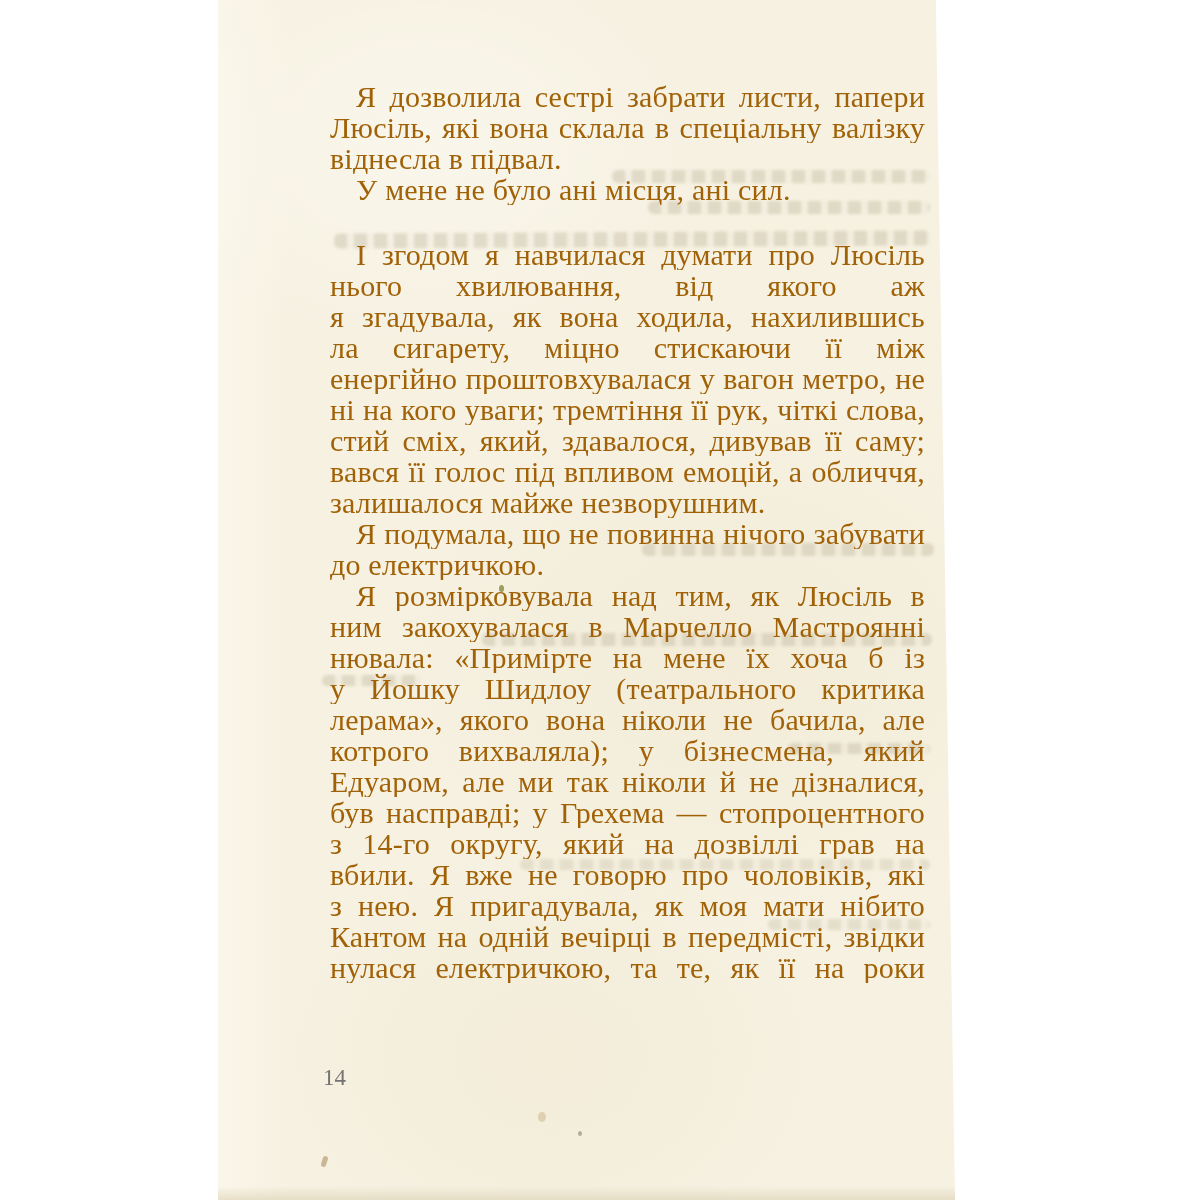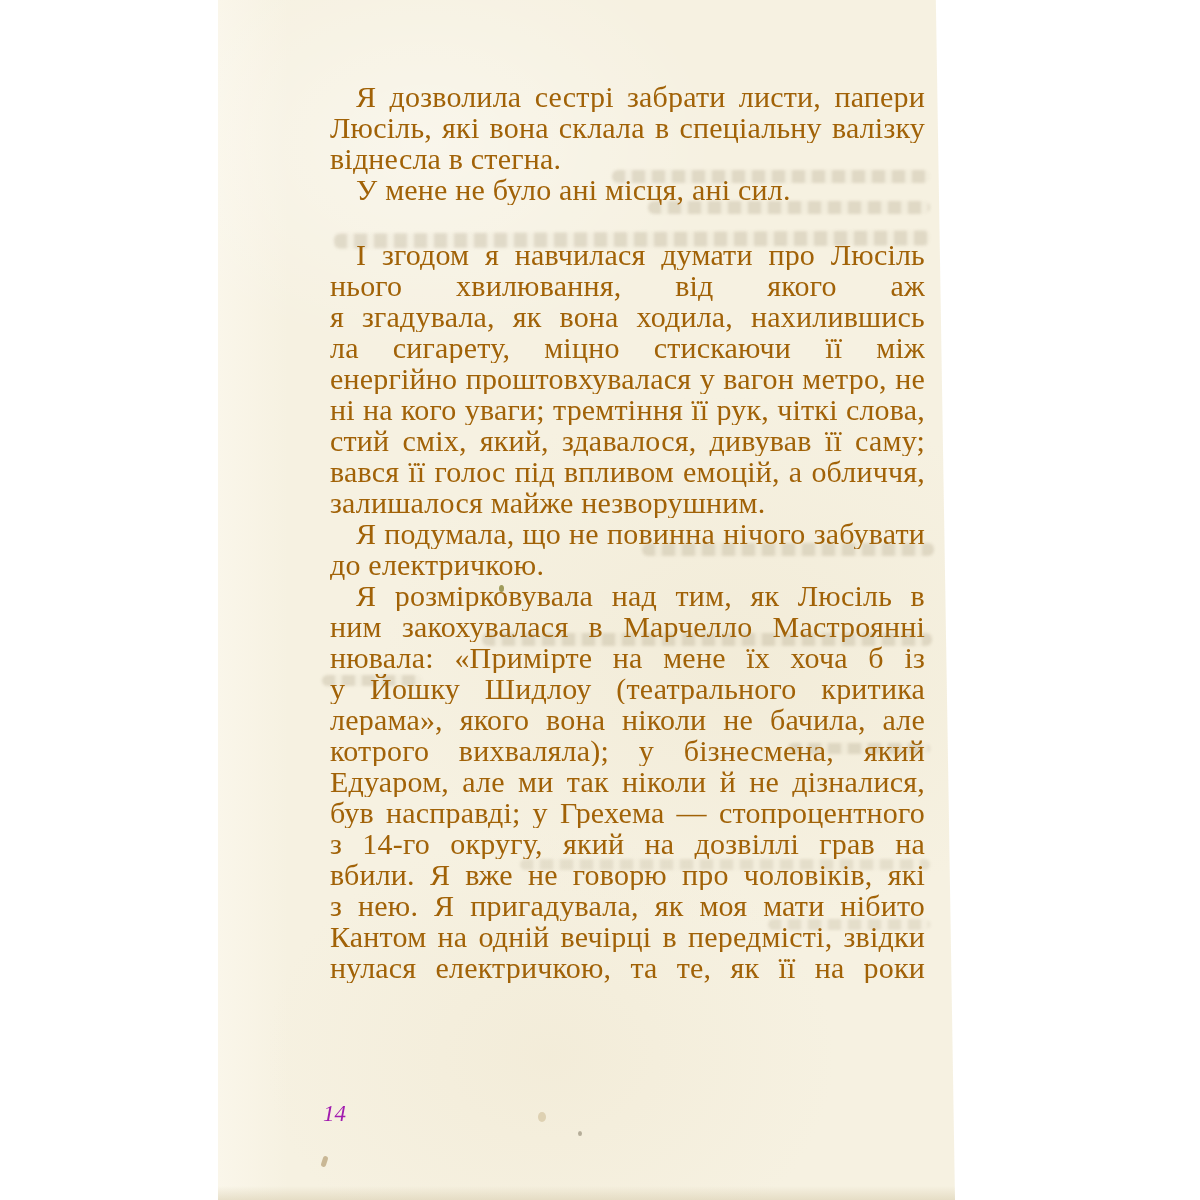--- a/index.html
+++ b/index.html
@@ -48,25 +48,24 @@
     text-align: justify;
     text-align-last: justify;
     overflow: hidden;
   }
   .line.last { text-align-last: left; }
   .line.indent { text-indent: 26px; }
   .line i { font-style: italic; }
   
   .page-number {
     position: absolute;
-    left: 323px; top: 1098px;
+    left: 323px; top: 1062px;
     font-size: 23px;
     line-height: 31px;
-    color: #a21caf;
-    font-style: italic;
+    color: #737373;
   }
   
   .ghost {
     position: absolute;
     height: 13px;
     background: repeating-linear-gradient(90deg,
       rgba(158,145,114,0.34) 0px, rgba(158,145,114,0.34) 13px,
       rgba(158,145,114,0.06) 13px, rgba(158,145,114,0.06) 20px);
     filter: blur(1.6px);
     border-radius: 6px;
@@ -109,21 +108,21 @@
 
   <div class="speck sp1"></div>
   <div class="speck sp2"></div>
   <div class="speck sp3"></div>
   <div class="speck sp4"></div>
 
   <div class="text-block">
       <div class="paragraph">
         <div class="line indent">Я дозволила сестрі забрати листи, папери та нотатки</div>
         <div class="line">Люсіль, які вона склала в спеціальну валізку та бізнесмена</div>
-        <div class="line last">віднесла в стегна.</div>
+        <div class="line last">віднесла в підвал.</div>
       </div>
       <div class="paragraph">
         <div class="line last indent">У мене не було ані місця, ані сил.</div>
       </div>
       <div class="paragraph section-gap">
         <div class="line indent">І згодом я навчилася думати про Люсіль без внутріш-</div>
         <div class="line">нього хвилювання, від якого аж перехоплювало дух:</div>
         <div class="line">я згадувала, як вона ходила, нахилившись уперед; як но-</div>
         <div class="line">ла сигарету, міцно стискаючи її між пальцями; як вона</div>
         <div class="line">енергійно проштовхувалася у вагон метро, не звертаючи</div>

